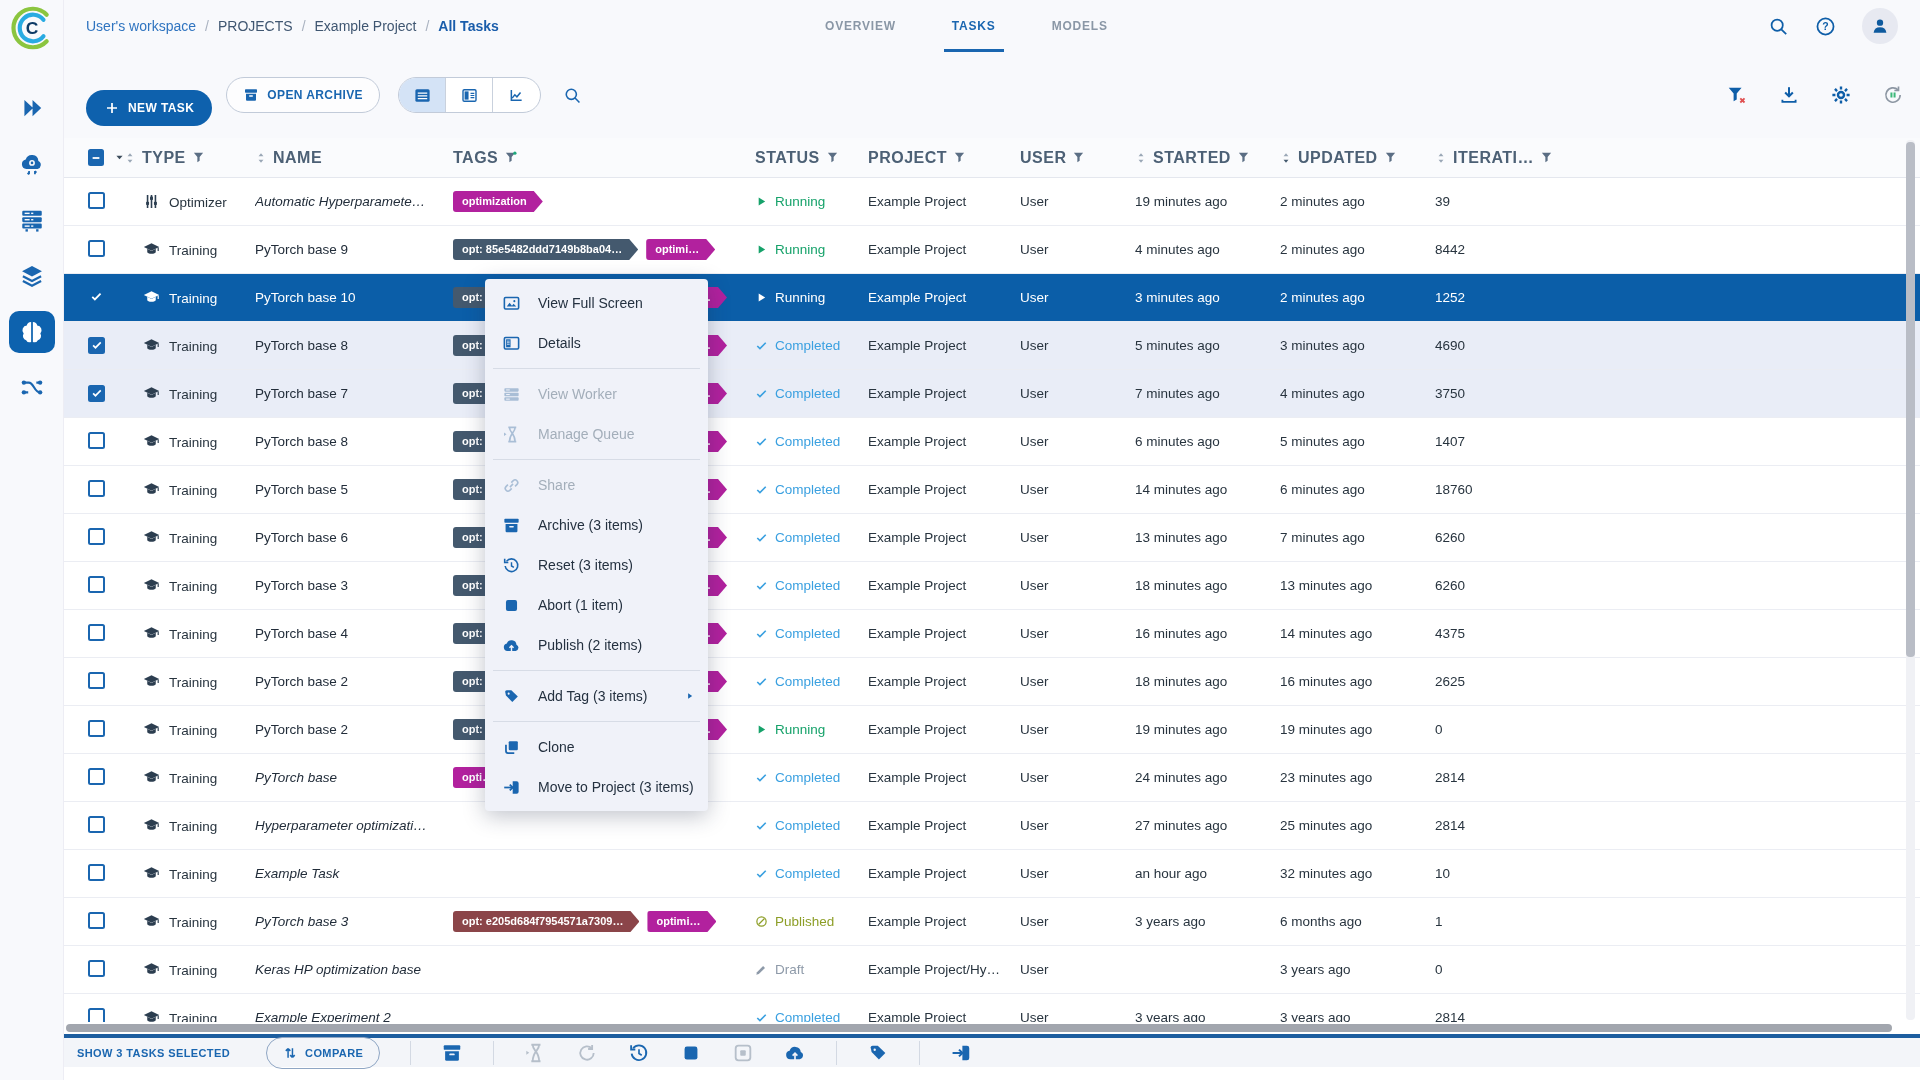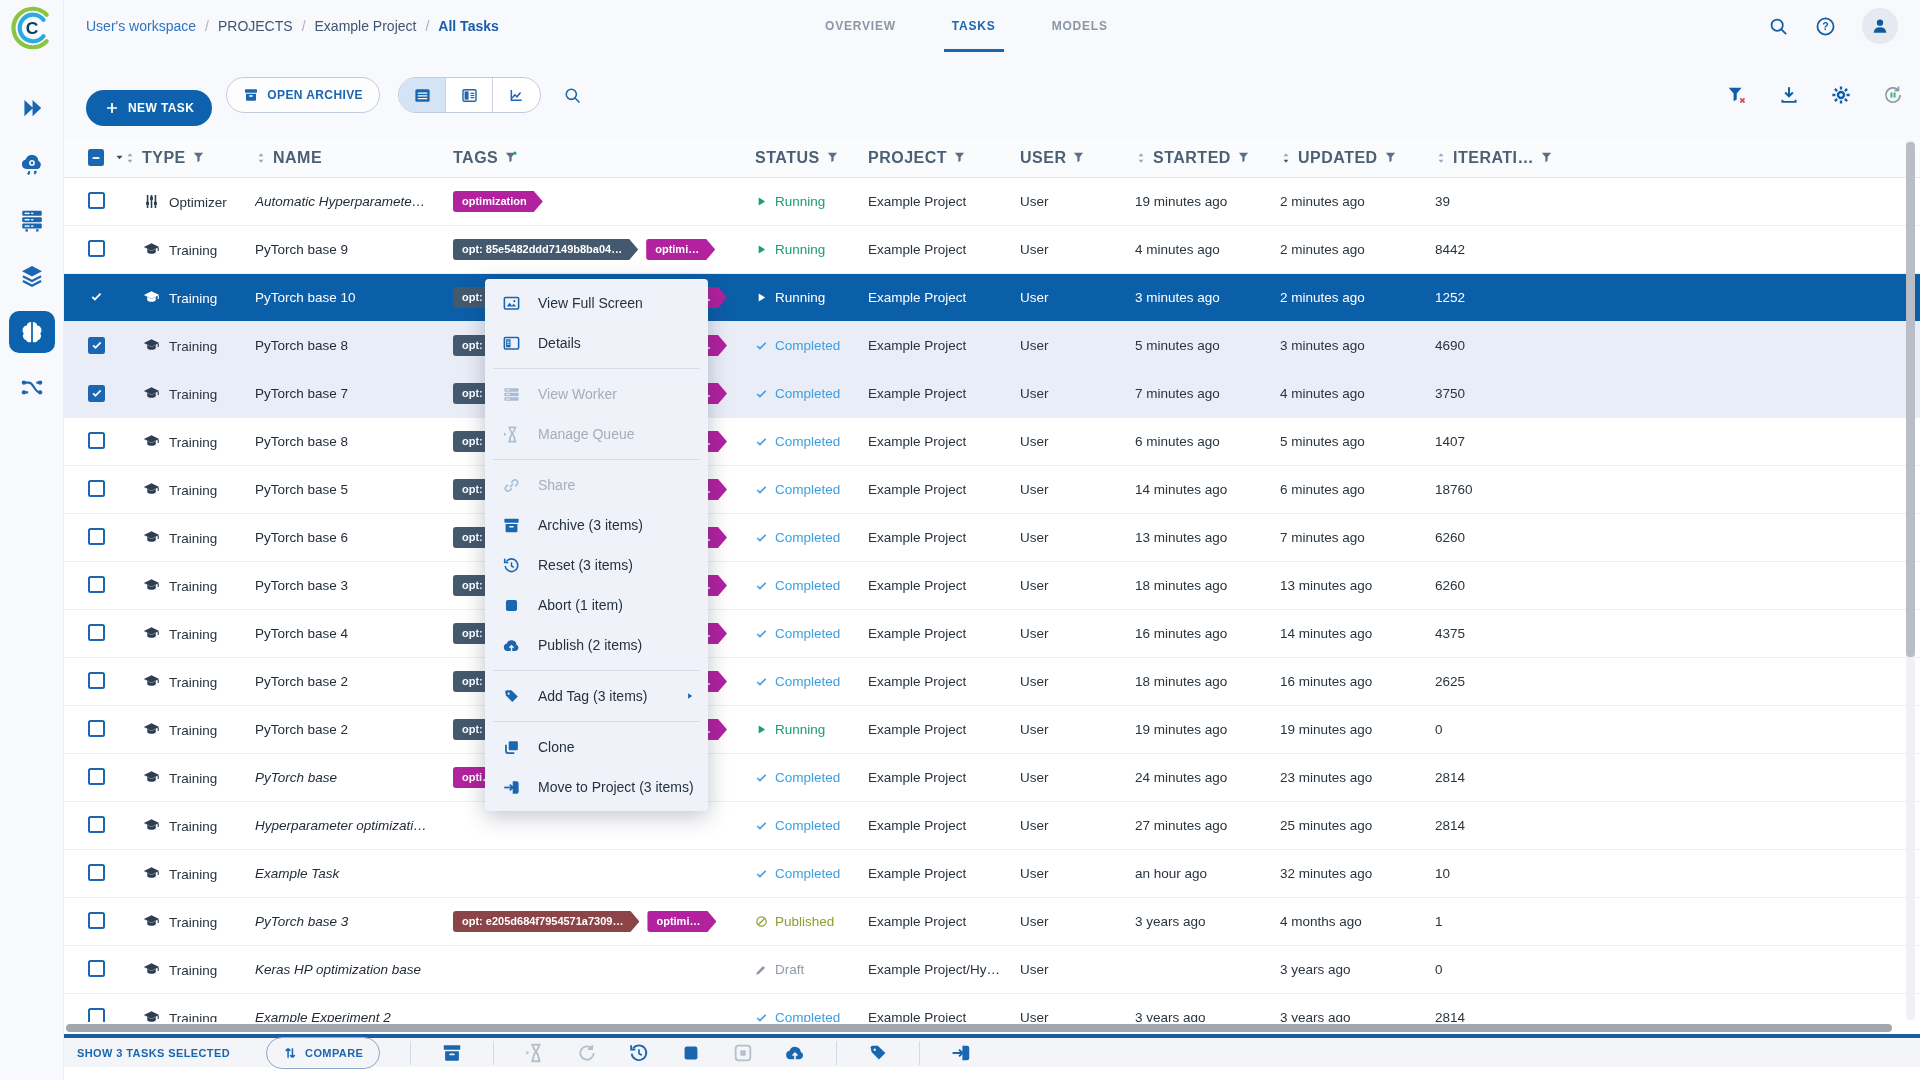--- a/index.html
+++ b/index.html
@@ -942,21 +942,21 @@
               <circle cx="8" cy="8" r="5.7" fill="none" stroke="currentColor" stroke-width="1.5"></circle>
               <path d="M4.3 11.7L11.7 4.3" stroke="currentColor" stroke-width="1.5"></path>
             </svg>
           </span>
           <span>Published</span>
         </span>
       </div>
     <div class="cell cellt">Example Project</div>
     <div class="cell cellt">User</div>
     <div class="cell cellt">3 years ago</div>
-    <div class="cell cellt">4 months ago</div>
+    <div class="cell cellt">6 months ago</div>
     <div class="cell cellt">1</div>
   </div>
     <div class="row grid">
     <div class="cell sel"><span class="cb"></span></div>
     <div class="cell type">
         <span class="type-ic">
           <svg viewBox="0 0 16 16">
             <path d="M8 2.1L15.2 5.6 8 9.1.8 5.6z" fill="currentColor"></path>
             <path d="M4 7.3v3.1c0 .9 1.8 1.7 4 1.7s4-.8 4-1.7V7.3L8 9.3z" fill="currentColor"></path>
             <path d="M14.3 6v3.5" stroke="currentColor" stroke-width="1.1" fill="none"></path>

